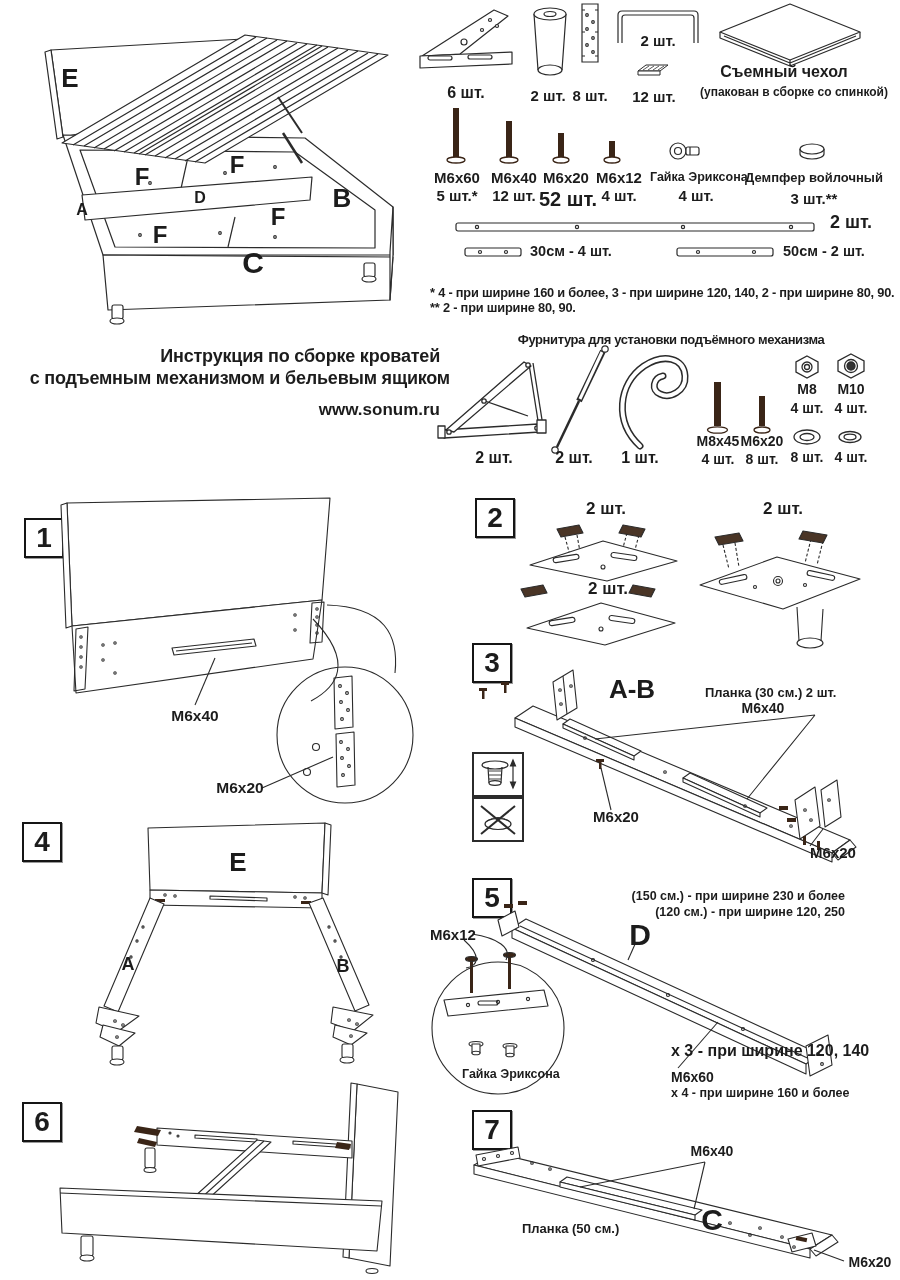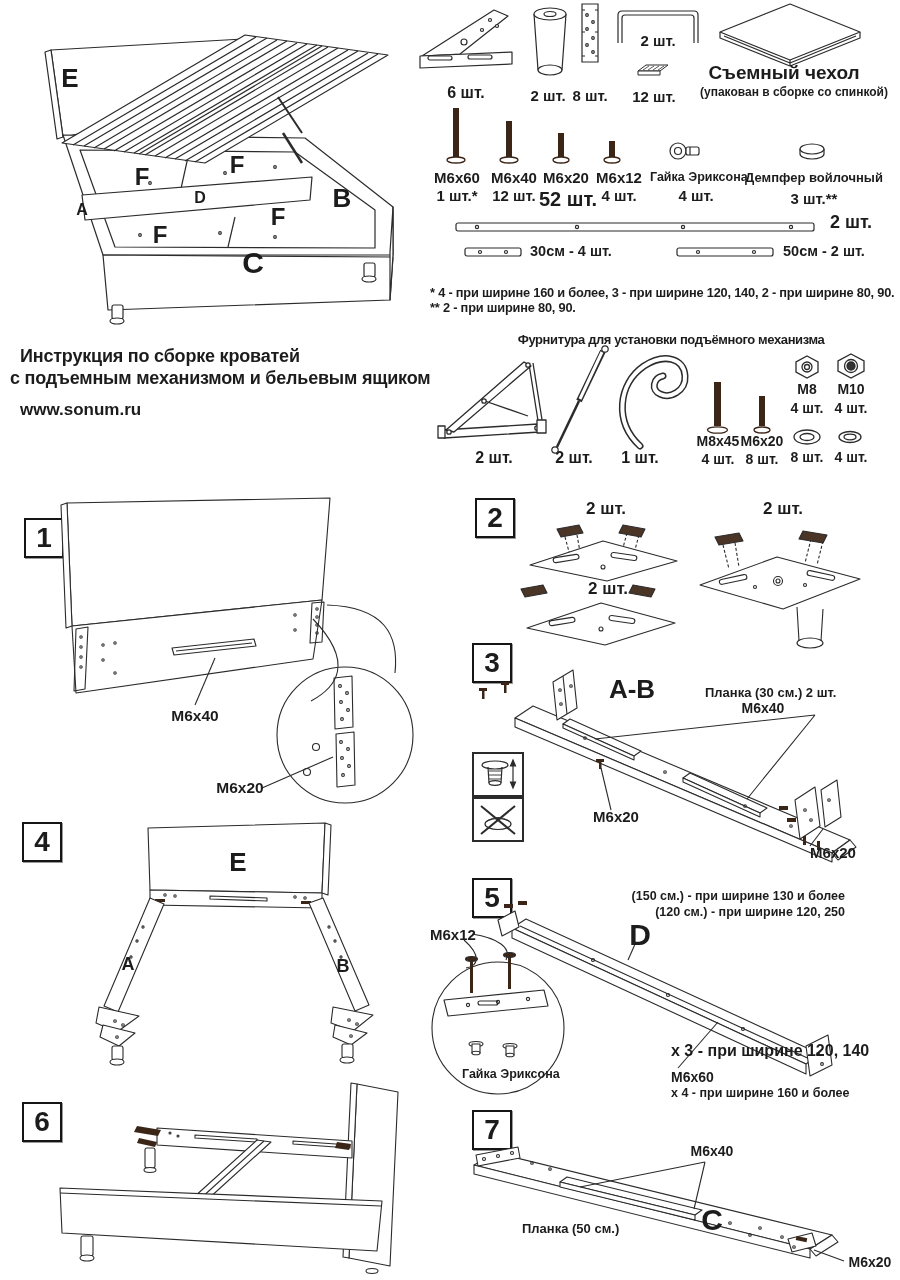--- a/index.html
+++ b/index.html
@@ -4,21 +4,21 @@
 <style>
   html,body{margin:0;padding:0;background:#fff;}
   body{width:900px;height:1280px;position:relative;font-family:"Liberation Sans",sans-serif;color:#1c1c1c;overflow:hidden;}
   .abs{position:absolute;}
   svg.abs{overflow:visible;}
   .lb{position:absolute;font-weight:bold;white-space:nowrap;text-align:center;color:#1c1c1c;line-height:1.1;}
   .lb.left{text-align:left;}
   .lb.right{text-align:right;}
   .stepbox{position:absolute;width:36px;height:36px;border:2.5px solid #151515;background:#fff;display:flex;align-items:center;justify-content:center;font-size:28px;font-weight:bold;box-shadow:1px 1px 0 #999;}
   .iconbox{position:absolute;width:48px;height:41px;border:2px solid #2b2b2b;background:#fff;display:flex;align-items:center;justify-content:center;}
-  .ttl{position:absolute;font-weight:bold;text-align:left;}
+  .ttl{position:absolute;font-weight:bold;text-align:right;}
 </style>
 </head>
 <body>
 
 <svg class="abs" style="left:20px;top:5px;width:410px;height:330px" viewBox="0 0 410 330">
   <g stroke="#2b2b2b" fill="none" stroke-width="1.2" stroke-linejoin="round">
     <polygon points="31,45 240,33 240,92 43,132" fill="#fff"></polygon>
     <polygon points="25,47 31,45 43,132 37,134" fill="#fff"></polygon>
     <polygon points="43,130 285,133 373,202 373,250 83,250 43,130" fill="#fff"></polygon>
     <polygon points="60,145 275,147 355,205 355,243 95,242" fill="#fff"></polygon>
@@ -109,21 +109,21 @@
     <polygon points="72,2 142,30 72,58 2,30"></polygon>
     <path d="M142,30 L142,36 L72,64 L2,36 L2,30" fill="none"></path>
     <path d="M72,58 L72,64 M6,34 L72,61 M138,34 L72,61" fill="none"></path>
   </g>
 </svg>
 <div class="lb" style="left:446px;top:84px;width:40px;font-size:16px">6 шт.</div>
 <div class="lb" style="left:528px;top:88px;width:40px;font-size:15px">2 шт.</div>
 <div class="lb" style="left:570px;top:88px;width:40px;font-size:15px">8 шт.</div>
 <div class="lb" style="left:638px;top:33px;width:40px;font-size:15px">2 шт.</div>
 <div class="lb" style="left:630px;top:89px;width:48px;font-size:15px">12 шт.</div>
-<div class="lb" style="left:704px;top:63px;width:160px;font-size:19px">Съемный чехол</div>
+<div class="lb" style="left:704px;top:63px;width:160px;font-size:16px">Съемный чехол</div>
 <div class="lb" style="left:700px;top:86px;width:170px;font-size:12px">(упакован в сборке со спинкой)</div>
 
 <svg class="abs" style="left:446px;top:106px;width:20px;height:60px" viewBox="0 0 20 60">
   <rect x="7" y="2" width="6" height="49" fill="#3a2517"></rect>
     <ellipse cx="10" cy="54" rx="9" ry="3" fill="#fff" stroke="#3a2517" stroke-width="1.3"></ellipse>
 </svg>
 <svg class="abs" style="left:499px;top:119px;width:20px;height:47px" viewBox="0 0 20 47">
   <rect x="7" y="2" width="6" height="36" fill="#3a2517"></rect>
     <ellipse cx="10" cy="41" rx="9" ry="3" fill="#fff" stroke="#3a2517" stroke-width="1.3"></ellipse>
 </svg>
@@ -143,21 +143,21 @@
       <line x1="22" y1="7" x2="22" y2="15"></line>
   </g>
 </svg>
 <svg class="abs" style="left:798px;top:142px;width:28px;height:20px" viewBox="0 0 28 20">
   <g stroke="#2b2b2b" fill="#fff" stroke-width="1.2">
     <path d="M2,7 L2,12 A12,5 0 0 0 26,12 L26,7"></path>
     <ellipse cx="14" cy="7" rx="12" ry="5"></ellipse>
   </g>
 </svg>
 <div class="lb" style="left:428px;top:170px;width:58px;font-size:15px">М6х60</div>
-<div class="lb" style="left:428px;top:188px;width:58px;font-size:15px">1 шт.*</div>
+<div class="lb" style="left:428px;top:188px;width:58px;font-size:15px">5 шт.*</div>
 <div class="lb" style="left:486px;top:170px;width:56px;font-size:15px">М6х40</div>
 <div class="lb" style="left:486px;top:188px;width:56px;font-size:15px">12 шт.</div>
 <div class="lb" style="left:539px;top:170px;width:54px;font-size:15px">М6х20</div>
 <div class="lb" style="left:539px;top:188px;width:54px;font-size:20px">52 шт.</div>
 <div class="lb" style="left:592px;top:170px;width:54px;font-size:15px">М6х12</div>
 <div class="lb" style="left:592px;top:188px;width:54px;font-size:15px">4 шт.</div>
 <div class="lb" style="left:650px;top:171px;width:92px;font-size:12.5px">Гайка Эриксона</div>
 <div class="lb" style="left:650px;top:188px;width:92px;font-size:15px">4 шт.</div>
 <div class="lb" style="left:744px;top:171px;width:140px;font-size:13px">Демпфер войлочный</div>
 <div class="lb" style="left:744px;top:191px;width:140px;font-size:15px">3 шт.**</div>
@@ -512,21 +512,21 @@
         <rect x="44" y="146" width="8" height="9"></rect>
         <ellipse cx="48" cy="155" rx="4" ry="1.8"></ellipse>
       <ellipse cx="82" cy="148" rx="7" ry="2.5"></ellipse>
         <rect x="78" y="148" width="8" height="9"></rect>
         <ellipse cx="82" cy="157" rx="4" ry="1.8"></ellipse>
     </g>
     <path d="M44,36 C70,40 84,50 78,62"></path>
     <path d="M36,42 C54,58 50,68 38,70"></path>
   </g>
 </svg>
-<div class="lb right" style="left:600px;top:890px;width:245px;font-size:12.5px">(150 см.) - при ширине 130 и более</div>
+<div class="lb right" style="left:600px;top:890px;width:245px;font-size:12.5px">(150 см.) - при ширине 230 и более</div>
 <div class="lb right" style="left:600px;top:906px;width:245px;font-size:12.5px">(120 см.) - при ширине 120, 250</div>
 <div class="lb left" style="left:430px;top:927px;width:55px;font-size:15px">М6х12</div>
 <div class="lb" style="left:622px;top:918px;width:36px;font-size:30px">D</div>
 <div class="lb" style="left:462px;top:1068px;width:95px;font-size:12.5px">Гайка Эриксона</div>
 <div class="lb left" style="left:671px;top:1070px;width:60px;font-size:14px">М6х60</div>
 <div class="lb left" style="left:671px;top:1087px;width:190px;font-size:12.5px">х 4 - при ширине 160 и более</div>
 <div class="lb left" style="left:671px;top:1042px;width:170px;font-size:16px">х 3 - при ширине 120, 140</div>
 
 <div class="stepbox" style="left:22px;top:1102px">6</div>
 <svg class="abs" style="left:45px;top:1078px;width:390px;height:200px" viewBox="0 0 390 200">

